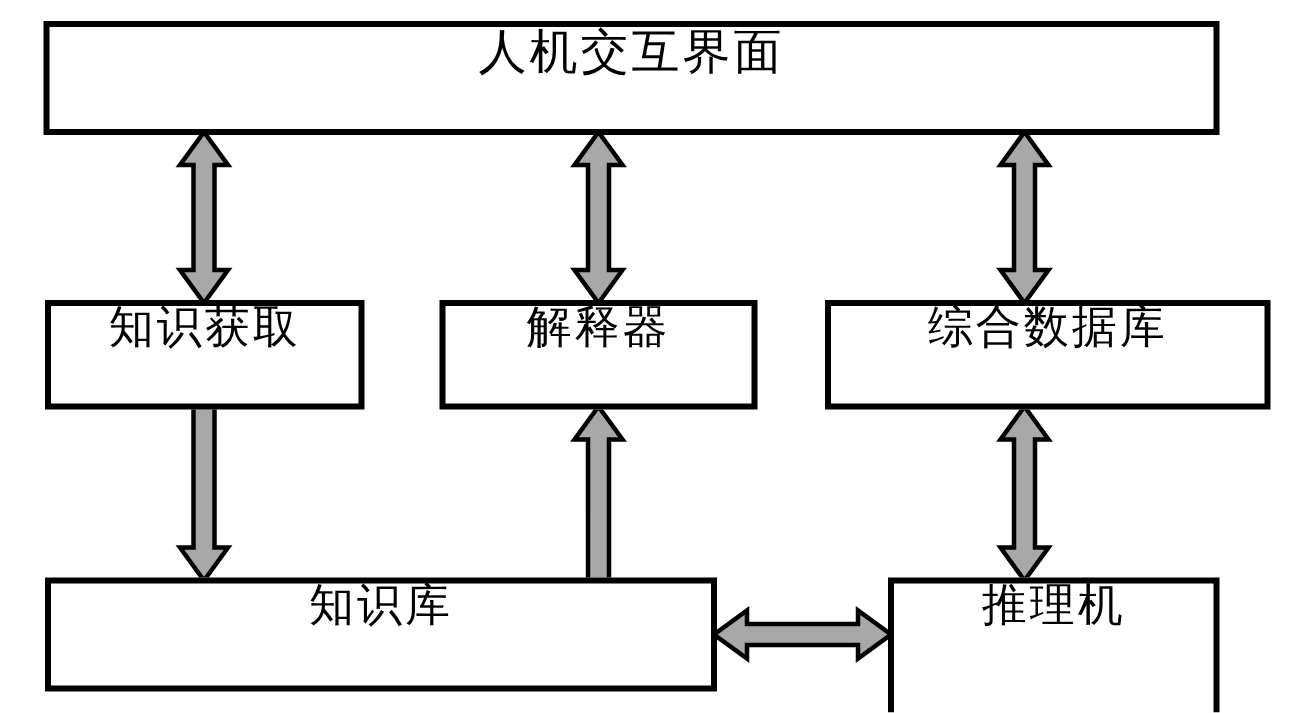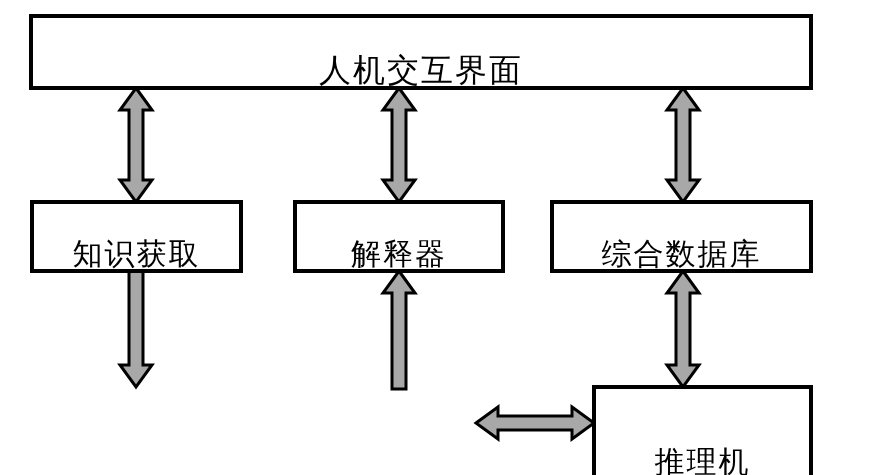--- a/index.html
+++ b/index.html
@@ -14,21 +14,21 @@
     background: #ffffff;
     overflow: hidden;
     font-family: "DejaVu Serif", "Liberation Serif", serif;
   }
   .node {
     position: absolute;
     box-sizing: border-box;
     background: #ffffff;
     border: 4px solid #000000;
     display: flex;
-    align-items: flex-end;
+    align-items: flex-start;
     justify-content: center;
     z-index: 3;
   }
   .node-label {
     font-size: 30px;
     line-height: 1;
     color: #000000;
     letter-spacing: 2px;
     white-space: nowrap;
     font-family: "DejaVu Serif", "Liberation Serif", serif;
@@ -50,24 +50,27 @@
   </div>
 
   <div class="node" style="left:293px; top:200px; width:212px; height:73px;">
     <span class="node-label">解释器</span>
   </div>
 
   <div class="node" style="left:30px; top:200px; width:213px; height:73px;">
     <span class="node-label">知识获取</span>
   </div>
 
-  <div class="node" style="left:550px; top:200px; width:263px; height:73px;">
+  <div class="node" style="left:550px; top:200px; width:297px; height:73px;">
     <span class="node-label">综合数据库</span>
   </div>
 
+  <div class="node" style="left:30px; top:385px; width:448px; height:76px;">
+    <span class="node-label">知识库</span>
+  </div>
 
   <div class="node" style="left:592px; top:385px; width:221px; height:96px;">
     <span class="node-label">推理机</span>
   </div>
 
   <div class="arrow" style="left:118px; top:86px; width:36px; height:118px;">
     <svg width="36" height="118" viewBox="0 0 36 118">
       <polygon points="18,2 34,24 25,24 25,94 34,94 18,116 2,94 11,94 11,24 2,24" fill="#a8a8a8" stroke="#000000" stroke-width="3" stroke-linejoin="miter"></polygon>
     </svg>
   </div>

